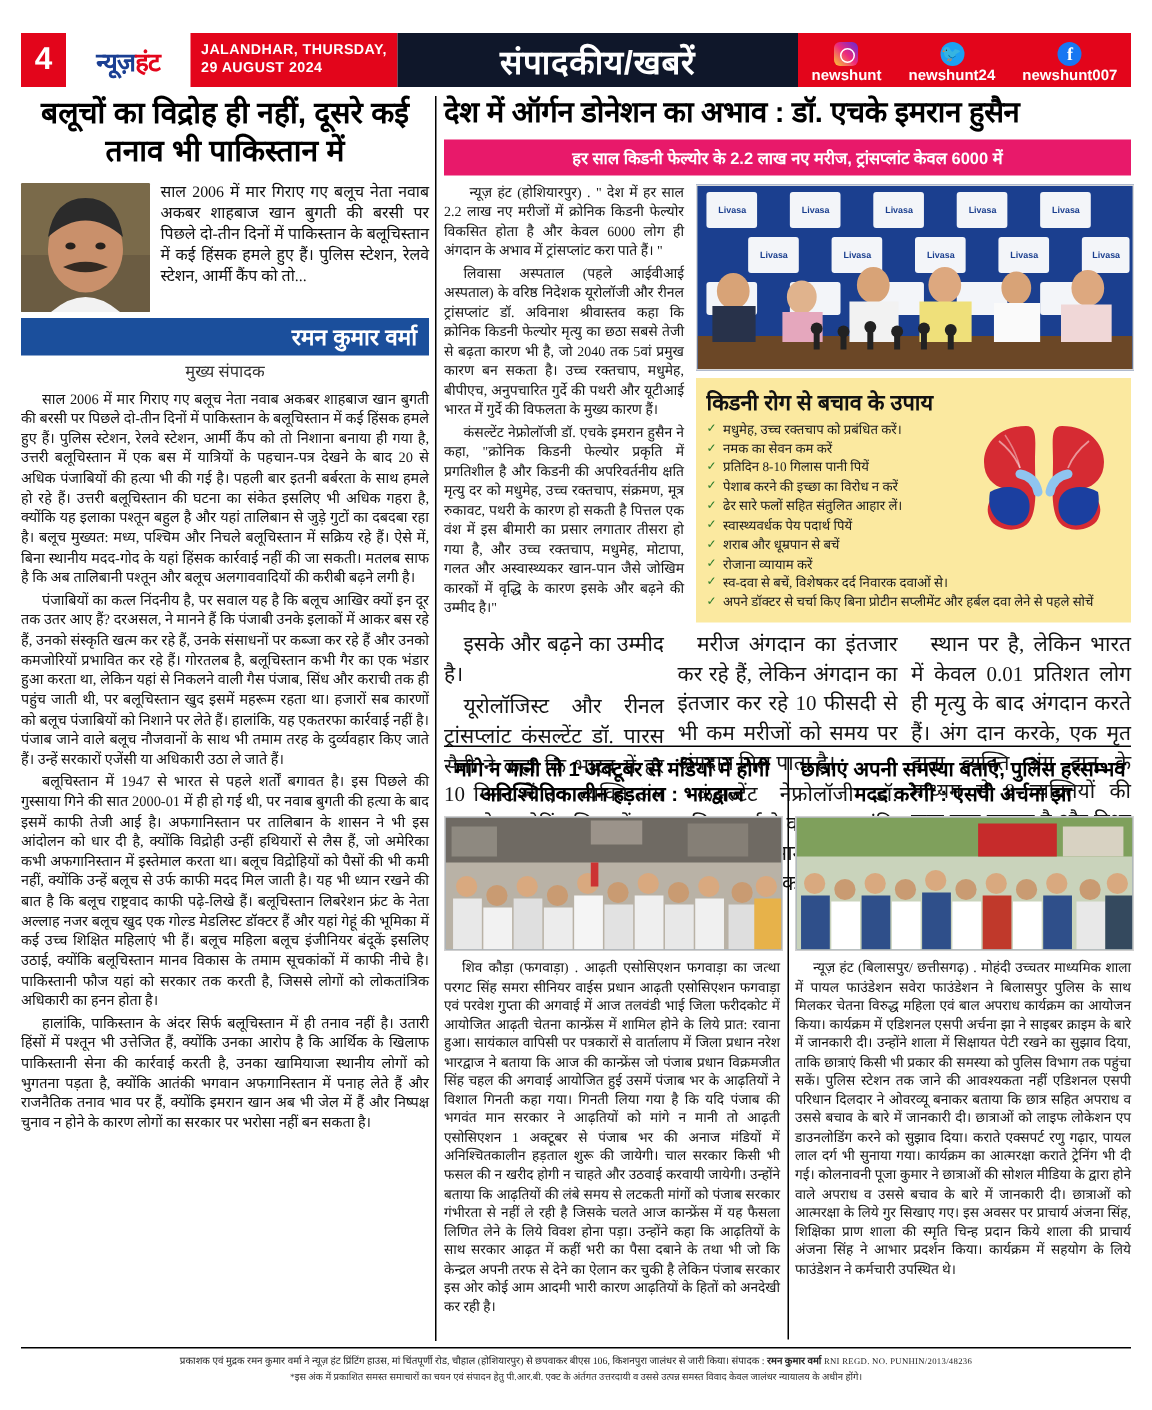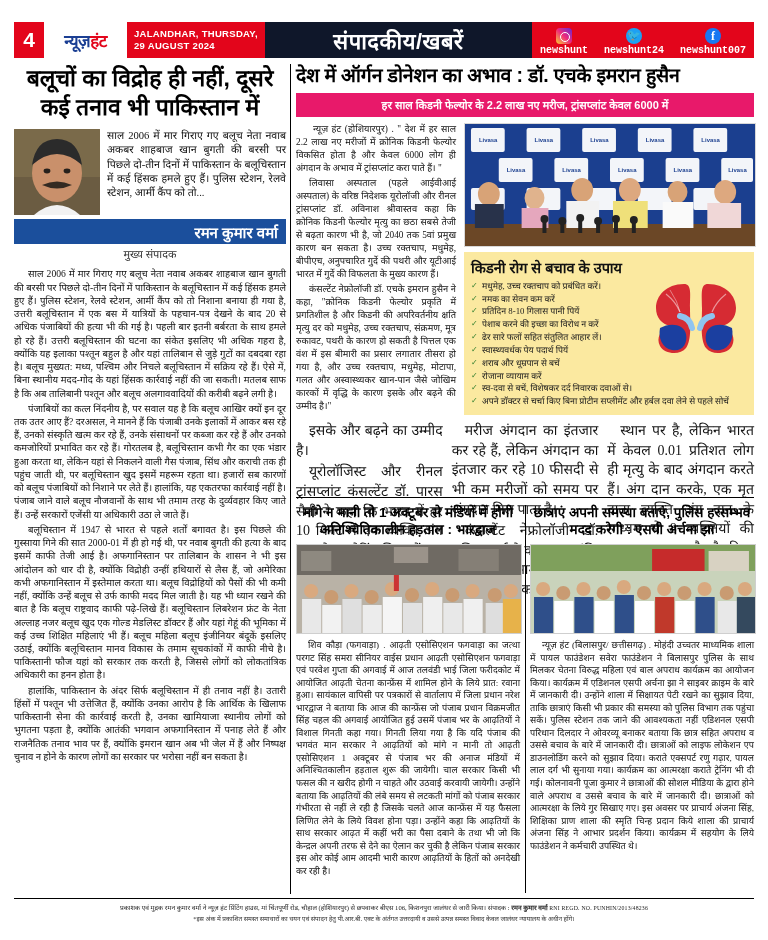--- a/index.html
+++ b/index.html
@@ -26,25 +26,25 @@
     font-family:"Liberation Sans",sans-serif;font-weight:bold;font-size:22px;letter-spacing:.5px;}
   .mh-social{width:222px;background:#e3051b;display:flex;align-items:flex-end;justify-content:space-around;padding-bottom:2px;}
   .soc{display:flex;flex-direction:column;align-items:center;}
   .soc-ic{width:16px;height:16px;border-radius:4px;margin-bottom:1px;display:block;}
   .soc-ic.ig{background:linear-gradient(45deg,#f9ce34,#ee2a7b,#6228d7);position:relative;}
   .soc-ic.ig:after{content:"";position:absolute;left:4px;top:4px;width:8px;height:8px;border:1.4px solid #fff;border-radius:50%;}
   .soc-ic.tw{background:#1da1f2;border-radius:50%;position:relative;color:#fff;font-size:11px;
      text-align:center;line-height:16px;font-family:"DejaVu Sans",sans-serif;}
   .soc-ic.fb{background:#1877f2;border-radius:50%;color:#fff;font-size:12px;text-align:center;line-height:16px;
      font-family:"Liberation Serif",serif;font-weight:bold;}
-  .soc-lbl{font-family:Liberation Mono, monospace;font-weight:bold;font-size:10px;color:#fff;}
+  .soc-lbl{font-family:Liberation Sans, sans-serif;font-weight:bold;font-size:10px;color:#fff;}
 
   
   .left-col{position:absolute;left:14px;top:64px;width:272px;}
-  .ed-head{font-family:"Liberation Sans",sans-serif;font-weight:bold;font-size:23px;line-height:1.27;
+  .ed-head{font-family:"Liberation Sans",sans-serif;font-weight:bold;font-size:20px;line-height:1.27;
     text-align:center;color:#000;margin:0 0 7px 0;}
   .ed-intro-wrap{display:flex;gap:7px;margin-bottom:4px;}
   .ed-photo{width:86px;height:86px;flex:0 0 86px;border-radius:1px;overflow:hidden;position:relative;
     background:linear-gradient(#6e5a3a,#4a3b24);}
   .ed-intro{font-size:10.6px;line-height:1.33;text-align:justify;color:#111;}
   .ed-byline{background:#1b4f9c;color:#fff;height:25px;display:flex;align-items:center;justify-content:flex-end;
     padding-right:8px;font-family:"Liberation Sans",sans-serif;font-weight:bold;font-size:15px;margin-top:3px;}
   .ed-sub{text-align:center;font-size:11px;color:#333;margin:2px 0 6px 0;}
   .ed-body p{font-size:9.6px;line-height:1.38;text-align:justify;margin:0 0 2px 0;text-indent:14px;color:#141414;}
 

